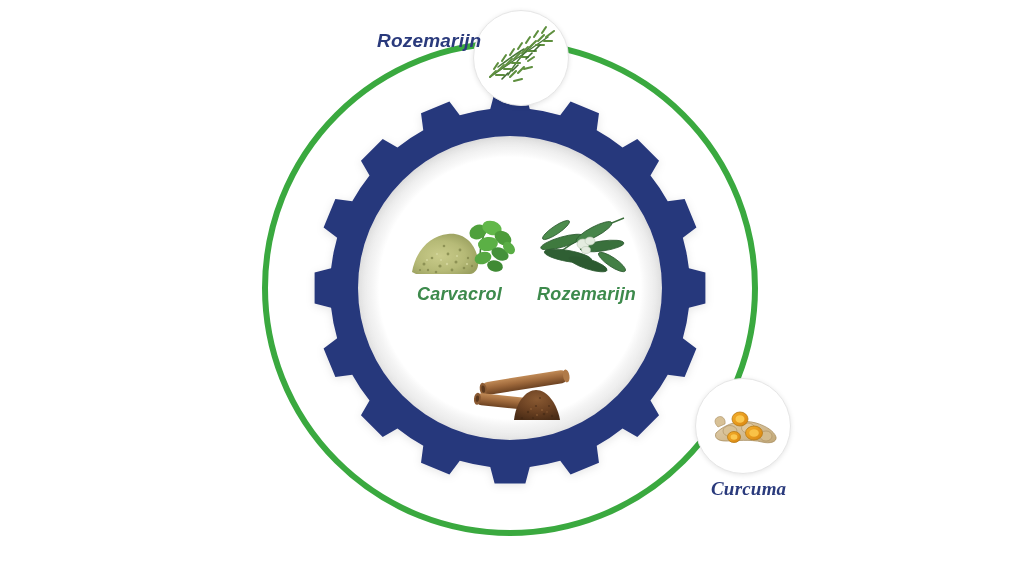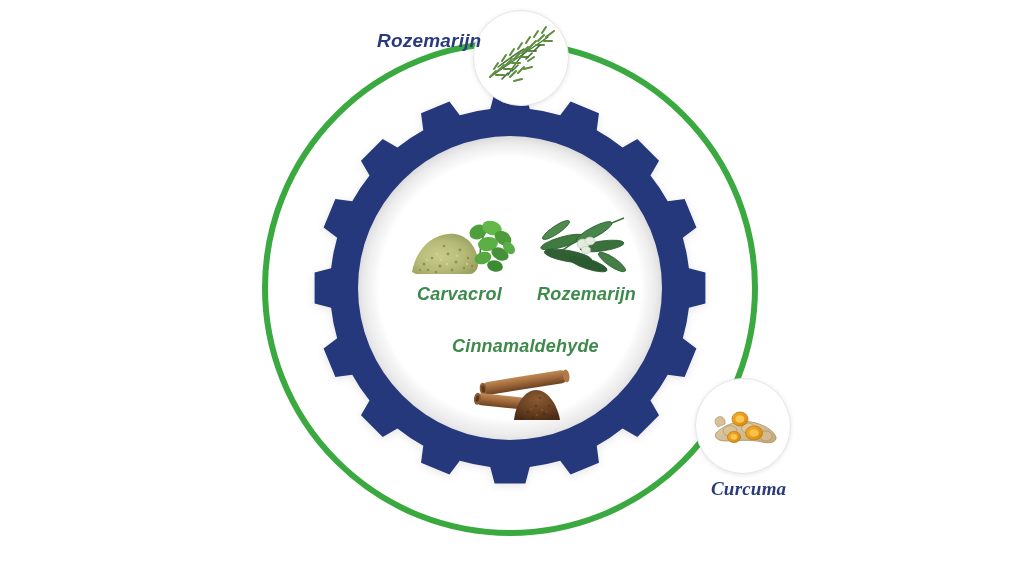--- a/index.html
+++ b/index.html
@@ -349,15 +349,14 @@
       <ellipse cx="38" cy="58" rx="6.5" ry="5.5" fill="url(#gRootOrange)" stroke="#b87a14" stroke-width="0.8"></ellipse>
       <ellipse cx="38" cy="58" rx="3.4" ry="2.8" fill="#fbc84f"></ellipse>
 
       <path d="M22 48 C18 44 18 40 22 38 C26 36 30 40 29 45 Z" fill="#d8c196" stroke="#a98f61" stroke-width="0.6"></path>
     </svg>
   </div>
   <div class="label label-outer" id="label-curcuma">Curcuma</div>
 
   <div class="label label-inner" id="label-carvacrol">Carvacrol</div>
   <div class="label label-inner" id="label-eucalyptol">Rozemarijn</div>
-  <div class="label label-inner" id="label-cinnamaldehyde">Cinnamaldehyde</div>
 
 </div>
 
 </body></html>

